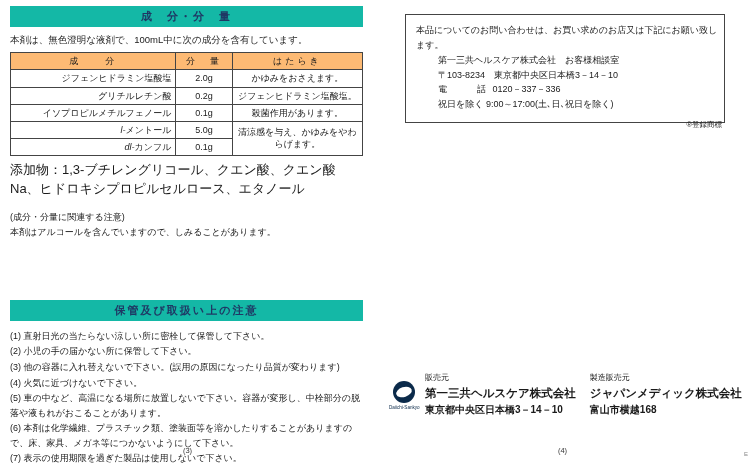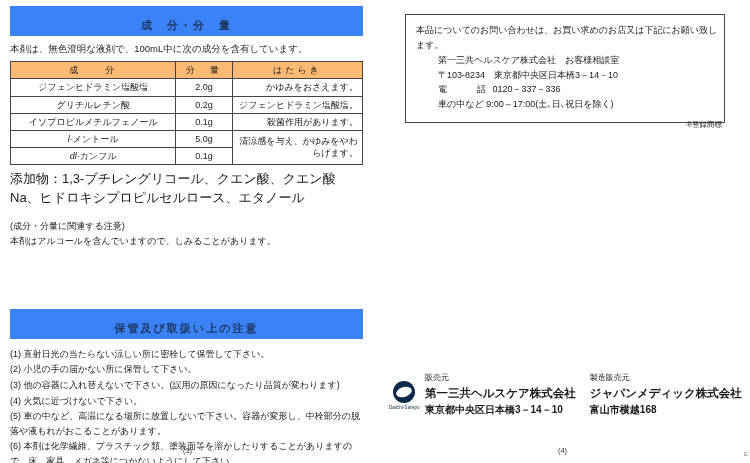--- a/index.html
+++ b/index.html
@@ -32,27 +32,27 @@
   .col-right {
     position: absolute;
     left: 375px;
     top: 0px;
     width: 375px;
     height: 463px;
   }
 
   
   .section-bar {
-    background: #3b82f6;
+    background: #14b8a6;
     color: #1f3864;
     font-weight: bold;
     font-size: 11px;
     text-align: center;
     letter-spacing: 2px;
-    padding: 12px 0 3px 0;
+    padding: 3px 0 3px 0;
   }
 
   
   .lead-text {
     font-size: 9.5px;
     line-height: 1.5;
     margin: 6px 0 5px 0;
   }
 
   table.ingredients {
@@ -67,29 +67,29 @@
     line-height: 1.35;
   }
   table.ingredients th {
     background: #fdba74;
     font-weight: normal;
     text-align: center;
     letter-spacing: 3px;
     font-size: 9px;
   }
   table.ingredients td.name {
-    text-align: center;
+    text-align: right;
     width: 47%;
   }
   table.ingredients td.amount {
     text-align: center;
     width: 16%;
   }
   table.ingredients td.effect {
-    text-align: right;
+    text-align: center;
   }
   .cell-italic-prefix {
     font-style: italic;
   }
 
   .additives {
     font-size: 13px;
     line-height: 1.45;
     margin-top: 5px;
   }
@@ -302,21 +302,21 @@
 
     <div class="contact-box">
       <div>本品についてのお問い合わせは、お買い求めのお店又は下記にお願い致します。</div>
       <div class="line-indent">第一三共ヘルスケア株式会社　お客様相談室</div>
       <div class="line-indent">〒103-8234　東京都中央区日本橋3－14－10</div>
       <div class="line-indent tel-row">
         <span class="label">電　　話</span>
         <span>0120－337－336</span>
       </div>
       <div class="line-indent">
-        <span>車の中など</span>
+        <span>祝日を除く</span>
         <span>9:00～17:00(土､日､祝日を除く)</span>
       </div>
     </div>
 
     <div class="trademark">®登録商標</div>
 
     <div class="footer-companies">
 
       <div class="seller-block">
         <div class="logo-mark">

